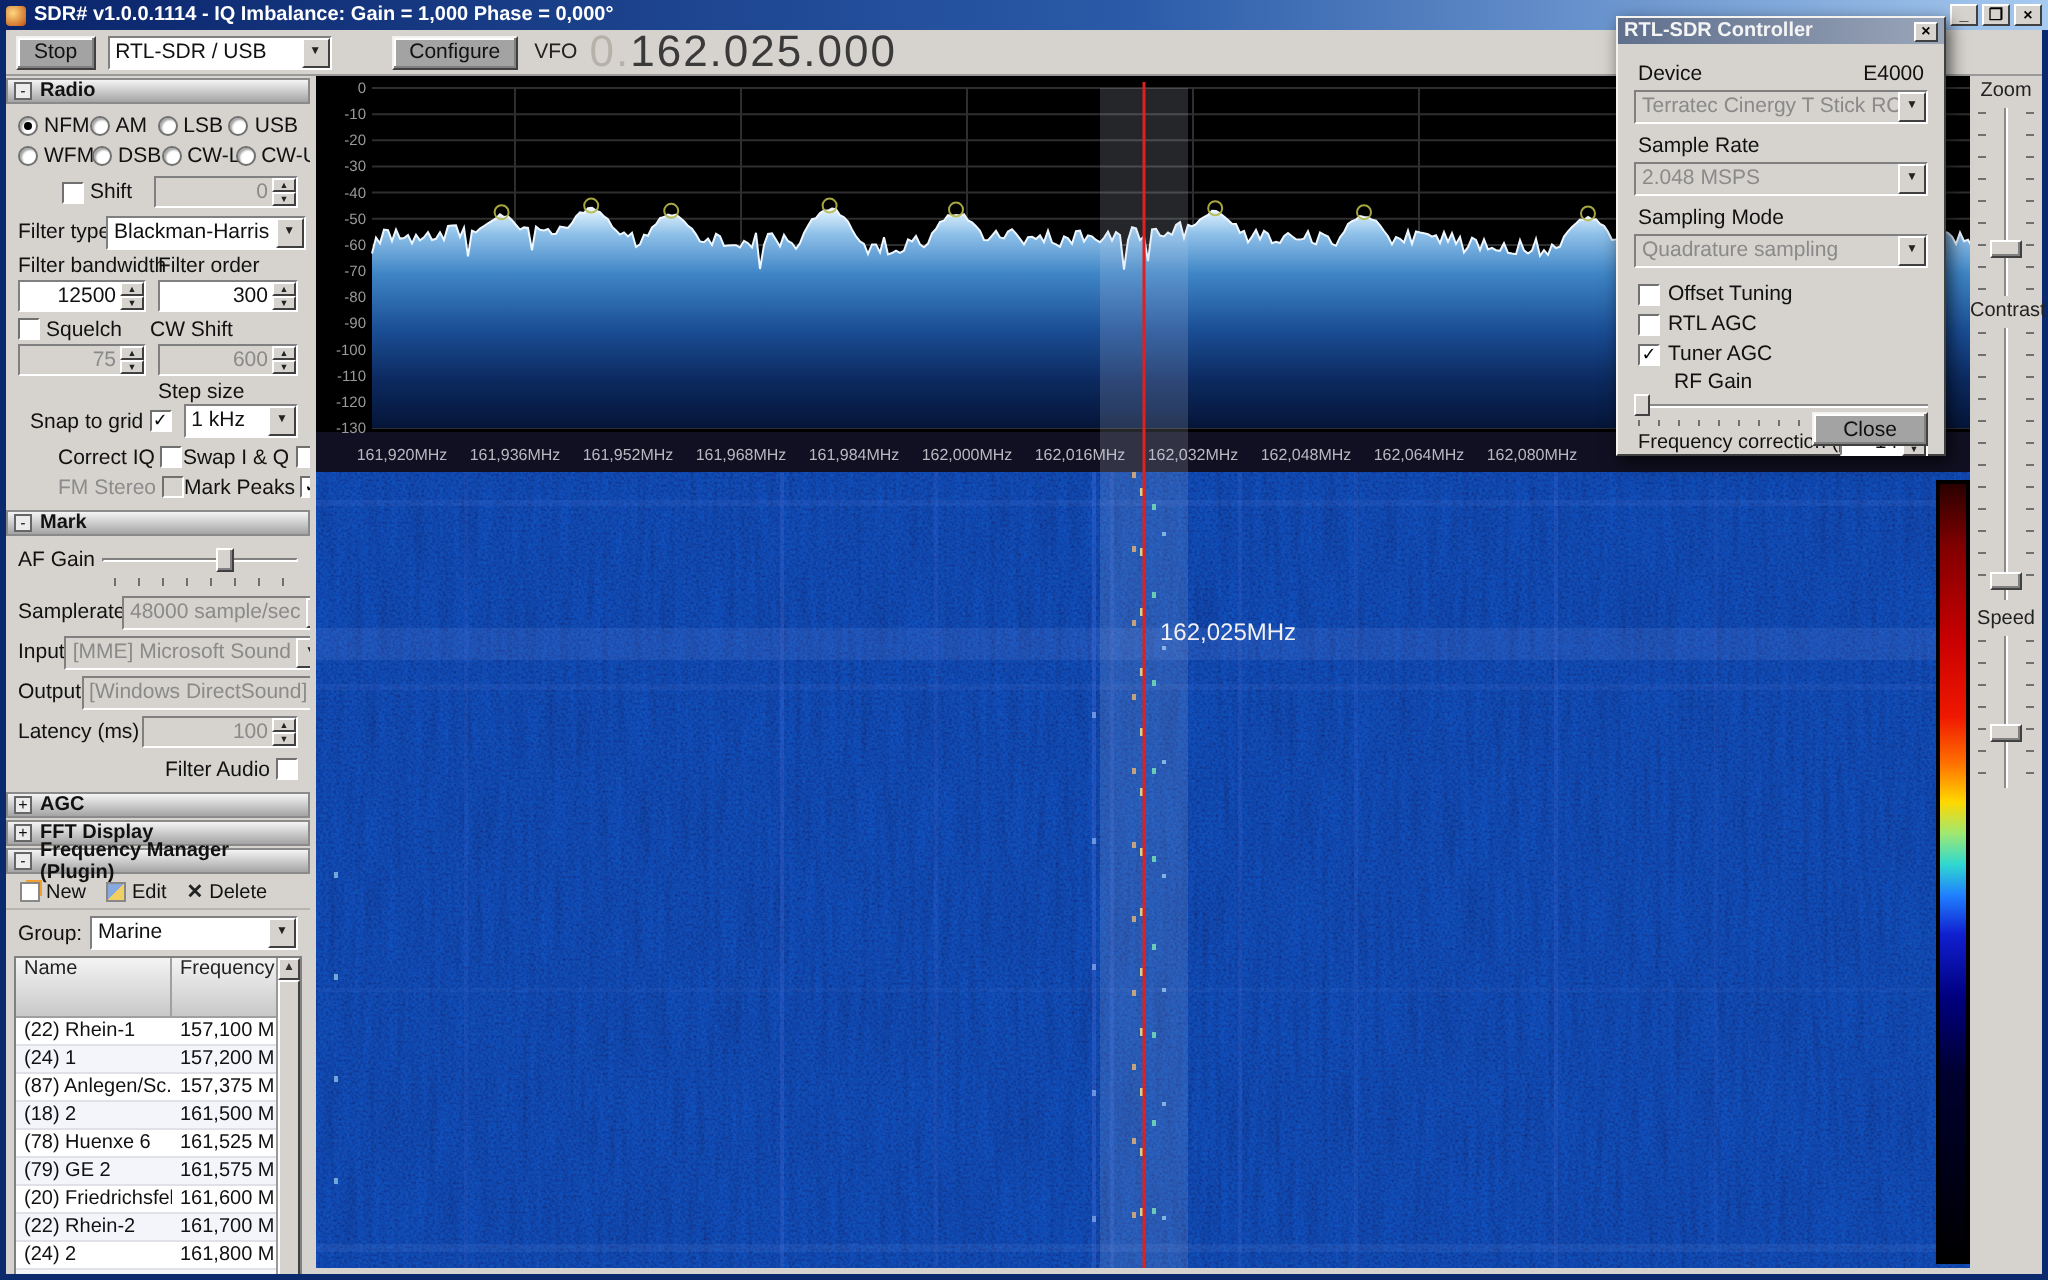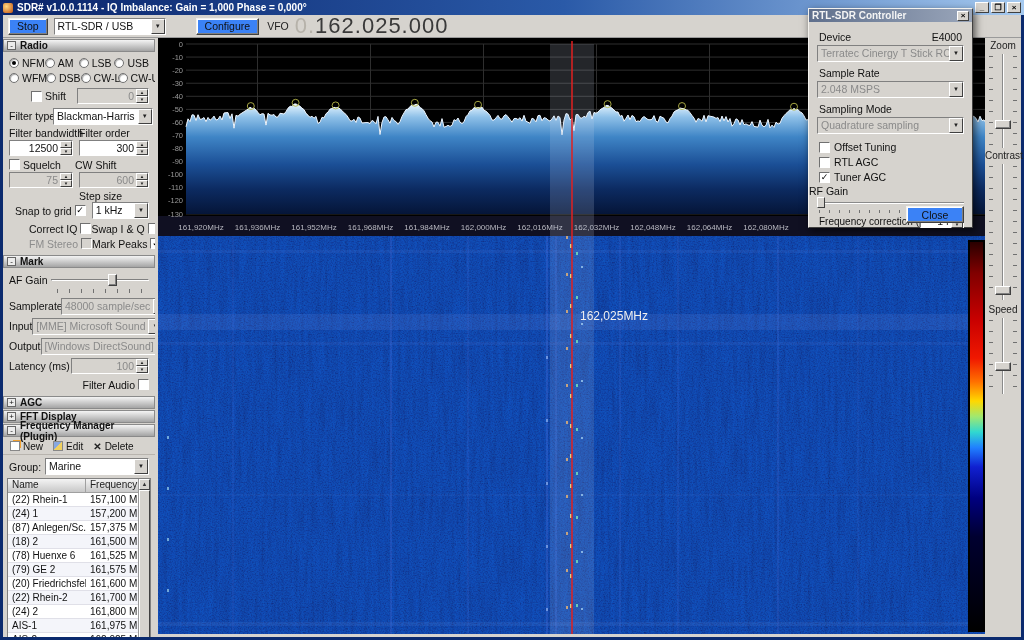--- a/index.html
+++ b/index.html
@@ -5,21 +5,21 @@
   *{box-sizing:border-box;margin:0;padding:0;font-family:"Liberation Sans",sans-serif;}
   html,body{width:1024px;height:640px;overflow:hidden;background:#d6d3ce;}
   .screen{position:absolute;inset:0;border:3px solid #0b2a6e;border-top:none;background:#d6d3ce;}
   
   .titlebar{position:absolute;left:-3px;right:-3px;top:0;height:15px;background:linear-gradient(90deg,#0a246a 0%,#2a5aa8 55%,#a6caf0 100%);display:flex;align-items:center;padding:0 3px;color:#fff;font-size:10px;font-weight:bold;}
   .appicon{width:10px;height:10px;background:radial-gradient(circle at 35% 35%,#ffd780,#c05010);border-radius:2px;margin-right:4px;flex:none;}
   .winbtns{margin-left:auto;display:flex;gap:2px;}
   .wbtn{width:14px;height:11px;background:#d6d3ce;border:1px solid;border-color:#fff #404040 #404040 #fff;color:#000;font-size:8px;line-height:9px;text-align:center;font-weight:bold;}
   
   .toolbar{position:absolute;left:0;right:0;top:15px;height:23px;background:#d6d3ce;display:flex;align-items:center;gap:6px;padding:0 5px;border-bottom:1px solid #9a9a9a;}
-  .btn{background:#3b82f6;border:1px solid;border-color:#f4f2ee #404040 #404040 #f4f2ee;box-shadow:inset -1px -1px 0 #808080,inset 1px 1px 0 #fff;font-size:10.5px;padding:1px 8px;height:17px;color:#111;}
+  .btn{background:#a3a3a3;border:1px solid;border-color:#f4f2ee #404040 #404040 #f4f2ee;box-shadow:inset -1px -1px 0 #808080,inset 1px 1px 0 #fff;font-size:10.5px;padding:1px 8px;height:17px;color:#111;}
   .combo{display:flex;height:17px;border:1px solid;border-color:#808080 #fff #fff #808080;background:#ffffff;align-items:stretch;}
   .combo .val{flex:1;font-size:10.5px;padding:1px 3px;white-space:nowrap;overflow:hidden;color:#111;}
   .combo .arrow{width:14px;background:#d6d3ce;border:1px solid;border-color:#fff #404040 #404040 #fff;font-size:6px;line-height:13px;text-align:center;color:#222;flex:none;}
   .combo.dis{background:#d6d3ce;} .combo.dis .val{color:#8a8a8a;}
   .vfo{font-size:10.5px;color:#222;margin-left:2px;}
   .freq{font-size:22px;letter-spacing:1px;color:#3a3a3a;white-space:nowrap;}
   .freq .dim{color:#b6b2aa;}
   
   .sidebar{position:absolute;left:0;top:38px;bottom:0;width:152px;background:#d6d3ce;font-size:10.5px;color:#111;overflow:hidden;}
   .phdr{height:13px;display:flex;align-items:center;gap:4px;padding:0 3px;background:linear-gradient(#f4f4f4,#a4a4a4);border:1px solid #8a8a8a;font-weight:bold;font-size:10px;margin-top:1px;}
@@ -36,21 +36,21 @@
   .num .v{flex:1;text-align:right;padding:1px 2px;font-size:10.5px;}
   .num.dis{background:#d6d3ce;} .num.dis .v{color:#8a8a8a;}
   .spins{width:12px;display:flex;flex-direction:column;flex:none;}
   .spins span{flex:1;background:#d6d3ce;border:1px solid;border-color:#fff #404040 #404040 #fff;font-size:4.5px;line-height:5px;text-align:center;color:#222;}
   .hslider{position:relative;height:14px;flex:1;}
   .hslider .track{position:absolute;left:0;right:0;top:6px;height:2px;border:1px solid #808080;border-bottom-color:#fff;border-right-color:#fff;background:#b8b4ae;}
   .hslider .thumb{position:absolute;top:1px;width:9px;height:12px;background:#d6d3ce;border:1px solid;border-color:#fff #404040 #404040 #fff;box-shadow:inset -1px -1px 0 #808080;}
   .hticks{height:4px;margin:0 4px;background:repeating-linear-gradient(90deg,#707070 0 1px,transparent 1px 12px);}
   .tbtn{display:flex;align-items:center;gap:3px;font-size:10px;padding:0 4px;height:15px;background:transparent;border:1px solid transparent;}
   .ftable{margin:2px 4px 0 4px;border:1px solid #808080;background:#fff;position:relative;height:172px;overflow:hidden;}
-  .fhead{display:flex;height:14px;background:linear-gradient(#f4f4f4,#c8c8c8);border-bottom:1px solid #a0a0a0;font-size:10px;color:#222;}
+  .fhead{display:flex;height:30px;background:linear-gradient(#f4f4f4,#c8c8c8);border-bottom:1px solid #a0a0a0;font-size:10px;color:#222;}
   .fhead span{padding:0 4px;border-right:1px solid #a0a0a0;}
   .frow{display:flex;height:14px;border-bottom:1px solid #e0e0e8;font-size:10px;align-items:center;background:#fff;}
   .frow:nth-child(even){background:#f4f5fa;}
   .frow span{padding:0 4px;white-space:nowrap;overflow:hidden;}
   .c-name{width:78px;flex:none;} .c-freq{flex:1;}
   .vscroll{position:absolute;right:0;top:0;bottom:0;width:12px;background:#cdc9c2;border-left:1px solid #9a9a9a;display:flex;flex-direction:column;}
   .vscroll .sb{height:11px;background:#d6d3ce;border:1px solid;border-color:#fff #404040 #404040 #fff;font-size:6px;line-height:9px;text-align:center;color:#333;}
   .vscroll .sthumb{flex:1;margin:0;background:#d6d3ce;border:1px solid;border-color:#fff #404040 #404040 #fff;}
   
   .display{position:absolute;left:155px;top:38px;width:830px;bottom:4px;background:#000;}
@@ -557,21 +557,21 @@
         <span style="margin-left:4px;">Offset Tuning</span>
       </span>
     <span class="abs" style="left:10px;top:147px;display:flex;align-items:center;">
         <span class="ck"></span>
         <span style="margin-left:4px;">RTL AGC</span>
       </span>
     <span class="abs" style="left:10px;top:162px;display:flex;align-items:center;">
         <span class="ck">✓</span>
         <span style="margin-left:4px;">Tuner AGC</span>
       </span>
-    <span class="abs" style="left:0;top:176px;">RF Gain</span>
+    <span class="abs" style="left:28px;top:176px;">RF Gain</span>
     <span class="rfslider" style="top:188px;">
         <span class="track"></span>
         <span class="thumb"></span>
       </span>
     <span class="rfticks" style="top:201px;"></span>
     <span class="abs" style="left:10px;top:207px;font-size:10px;">Frequency correction (ppm)</span>
     <span class="num abs" style="right:8px;top:204px;width:44px;height:15px;">
         <span class="v">14</span>
         <span class="spins">
           <span>▲</span>

